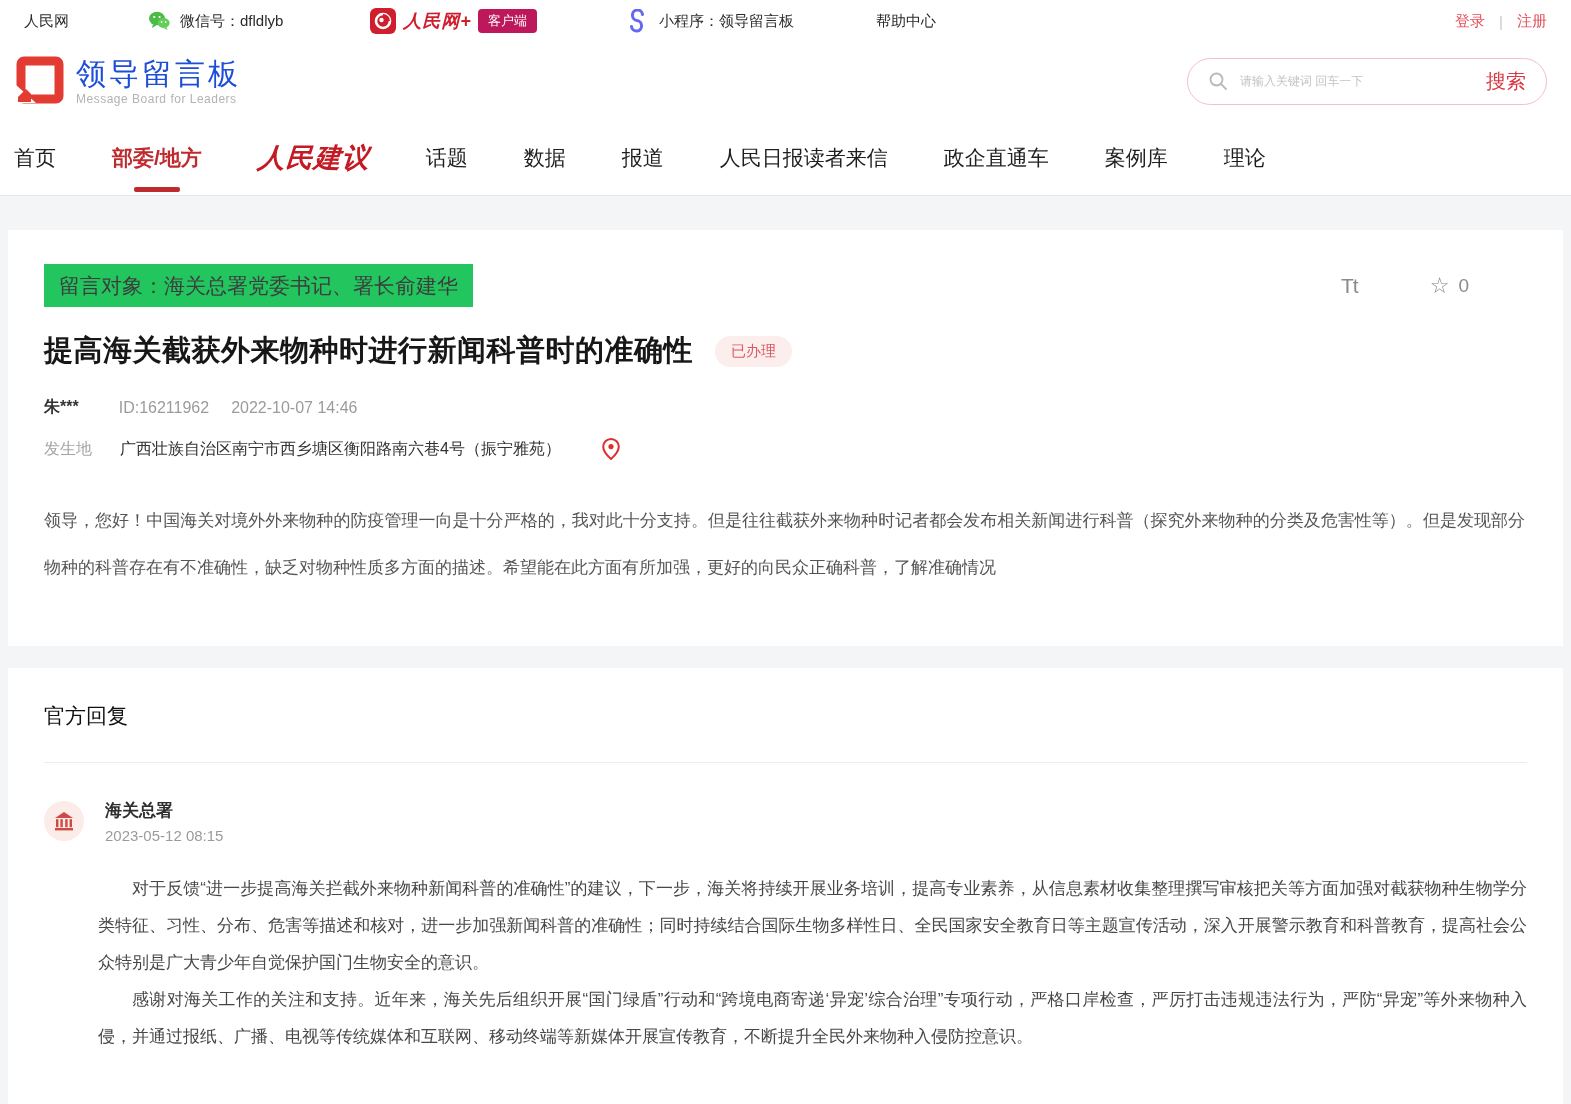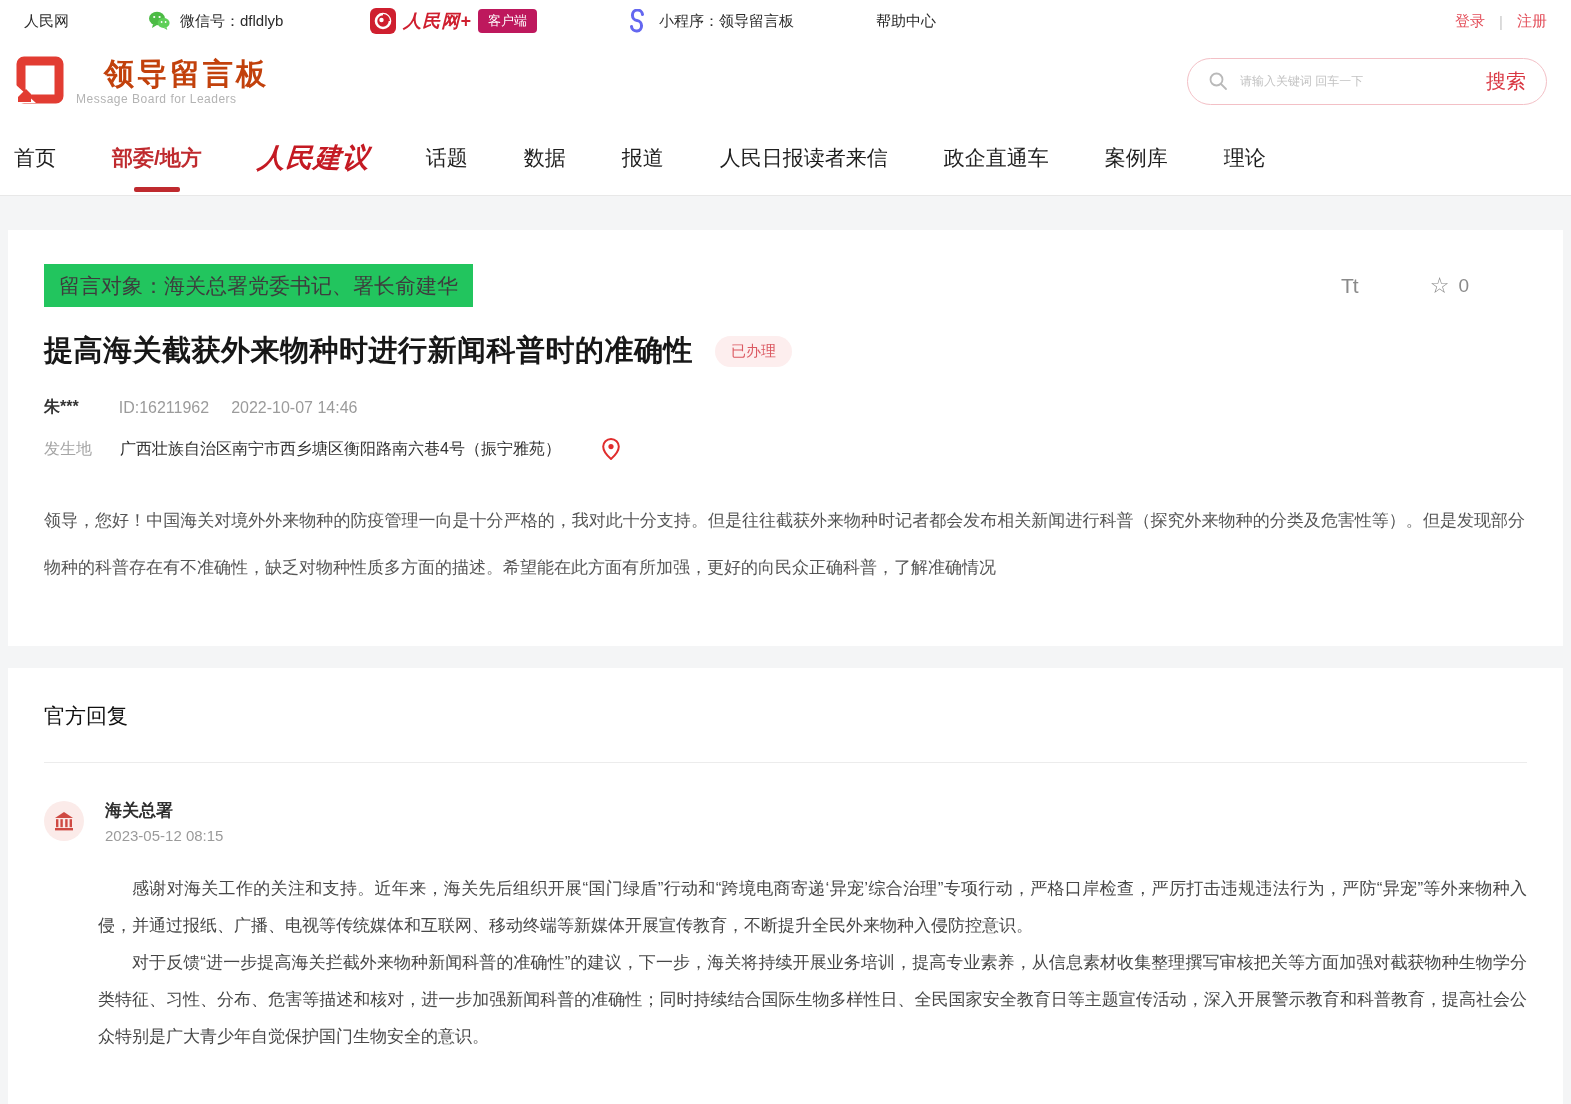--- a/index.html
+++ b/index.html
@@ -36,21 +36,21 @@
   }
   
   .header {
     background: #fff;
     height: 78px;
     display: flex;
     align-items: center;
     padding: 0 14px;
   }
   .logo { display: flex; align-items: center; gap: 12px; cursor: pointer; }
-  .logo-text .cn { font-size: 30px; font-weight: bold; color: #c2410c; letter-spacing: 3px; line-height: 1.1; margin-left: 28px; }
+  .logo-text .cn { font-size: 30px; font-weight: normal; color: #1d4ed8; letter-spacing: 3px; line-height: 1.1; }
   .logo-text .en { font-size: 12px; color: #b3b3b3; letter-spacing: 0.5px; margin-top: 2px; }
   .searchbox {
     margin-left: auto;
     margin-right: 10px;
     width: 360px; height: 47px;
     border: 1px solid #f3c0c6;
     border-radius: 24px;
     display: flex;
     align-items: center;
     padding: 0 20px;
@@ -288,19 +288,19 @@
             </svg>
           </span>
         </span>
         <span>
           <div class="agency-name">海关总署</div>
           <div class="reply-date">2023-05-12 08:15</div>
         </span>
       </div>
 
       <div class="reply-body">
+        <p>对于反馈“进一步提高海关拦截外来物种新闻科普的准确性”的建议，下一步，海关将持续开展业务培训，提高专业素养，从信息素材收集整理撰写审核把关等方面加强对截获物种生物学分类特征、习性、分布、危害等描述和核对，进一步加强新闻科普的准确性；同时持续结合国际生物多样性日、全民国家安全教育日等主题宣传活动，深入开展警示教育和科普教育，提高社会公众特别是广大青少年自觉保护国门生物安全的意识。</p>
         <p>感谢对海关工作的关注和支持。近年来，海关先后组织开展“国门绿盾”行动和“跨境电商寄递‘异宠’综合治理”专项行动，严格口岸检查，严厉打击违规违法行为，严防“异宠”等外来物种入侵，并通过报纸、广播、电视等传统媒体和互联网、移动终端等新媒体开展宣传教育，不断提升全民外来物种入侵防控意识。</p>
-        <p>对于反馈“进一步提高海关拦截外来物种新闻科普的准确性”的建议，下一步，海关将持续开展业务培训，提高专业素养，从信息素材收集整理撰写审核把关等方面加强对截获物种生物学分类特征、习性、分布、危害等描述和核对，进一步加强新闻科普的准确性；同时持续结合国际生物多样性日、全民国家安全教育日等主题宣传活动，深入开展警示教育和科普教育，提高社会公众特别是广大青少年自觉保护国门生物安全的意识。</p>
       </div>
     </div>
   </div>
 
 </div>
 
 </body></html>

